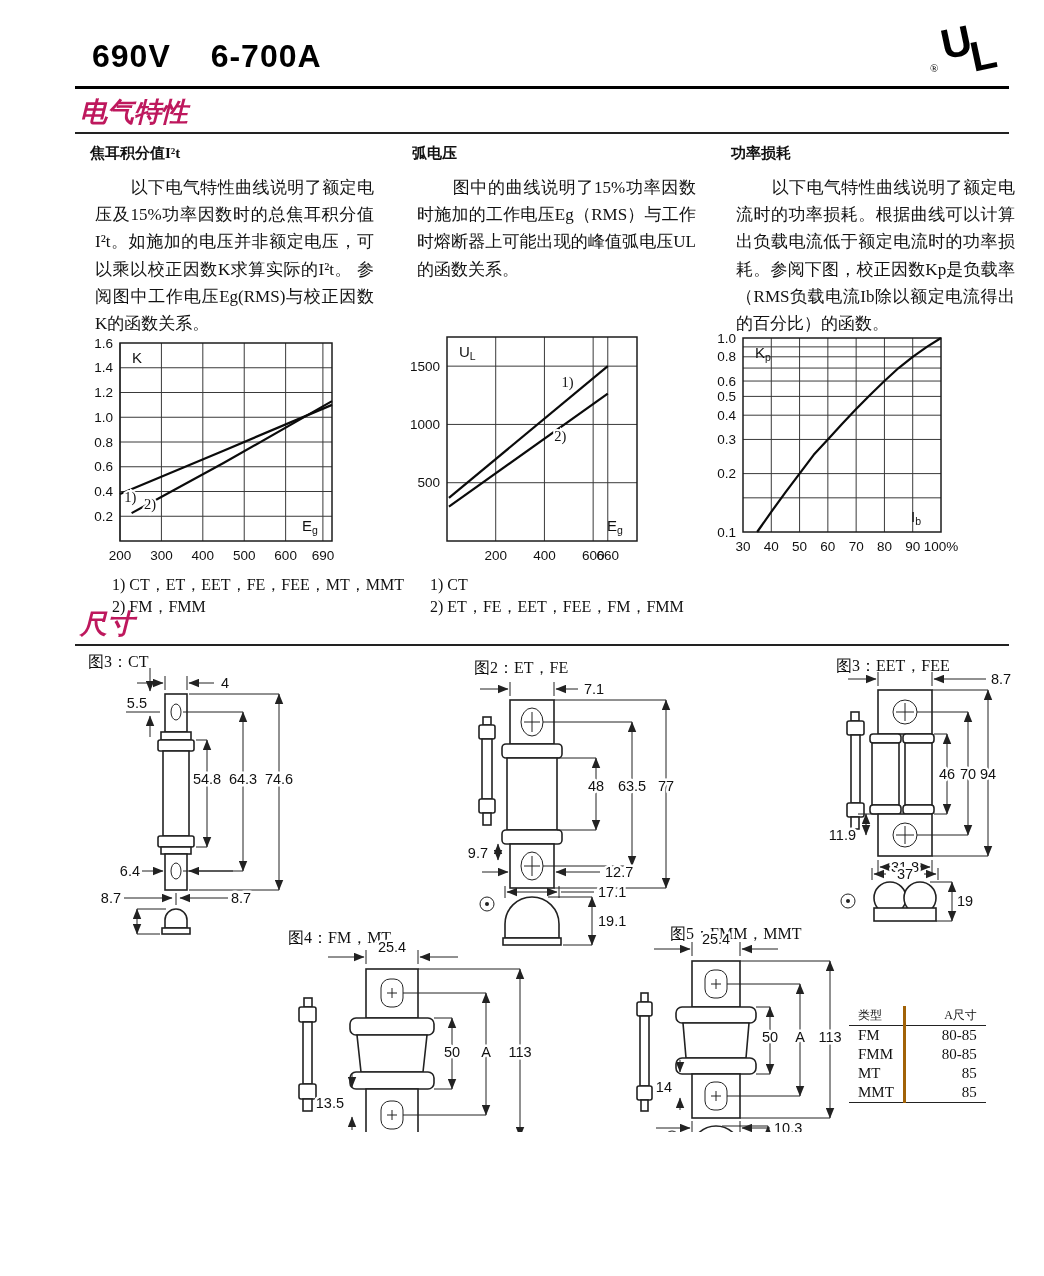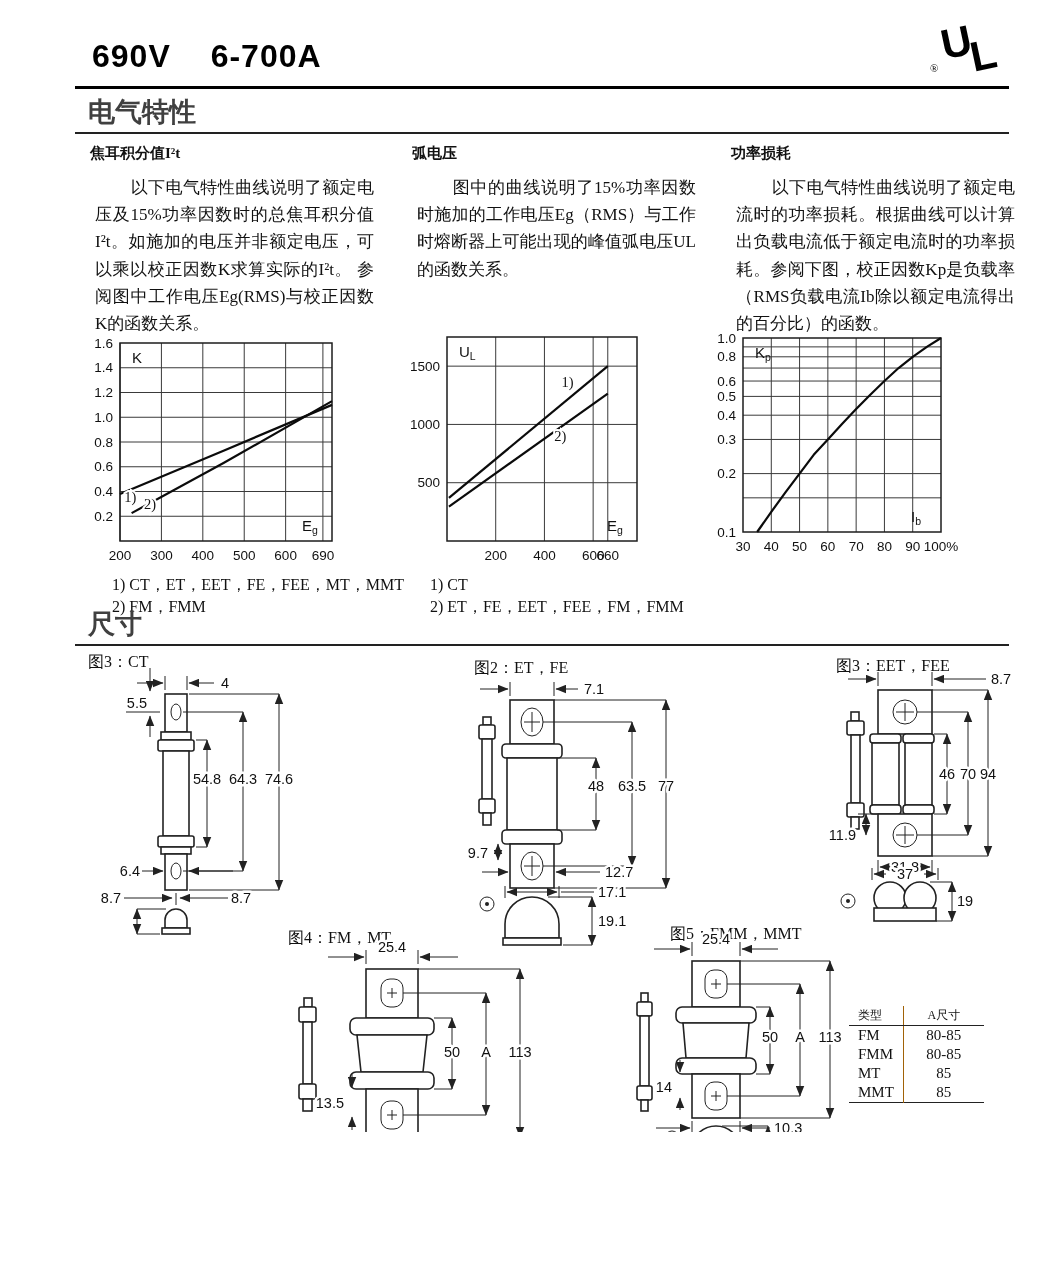--- a/index.html
+++ b/index.html
@@ -7,21 +7,21 @@
         font-family:"Liberation Serif",serif;color:#111;}
   .hdr-title{position:absolute;left:92px;top:38px;font-family:"Liberation Sans",sans-serif;
         font-weight:900;font-size:32px;letter-spacing:1px;word-spacing:30px;color:#000;}
   .ul-logo{position:absolute;left:940px;top:20px;width:80px;height:66px;transform:rotate(-12deg);}
   .ul-logo .u,.ul-logo .l{position:absolute;font-family:"Liberation Sans",sans-serif;font-weight:900;font-size:42px;color:#000;}
   .ul-logo .u{left:4px;top:-6px;}
   .ul-logo .l{left:30px;top:12px;}
   .ul-reg{position:absolute;left:930px;top:62px;font-size:11px;color:#000;}
   .rule-thick{position:absolute;left:75px;width:934px;height:3px;background:#000;}
   .rule-thin{position:absolute;left:75px;width:934px;height:1.5px;background:#222;}
-  .sec-title{position:absolute;left:88px;font-weight:bold;font-size:27px;color:#404040;}
+  .sec-title{position:absolute;left:80px;font-weight:bold;font-size:27px;color:#be185d;font-style:italic;}
   .col{position:absolute;top:141px;width:289px;font-size:17px;line-height:1.6;text-align:justify;}
   .col h3{font-size:15px;margin:0 0 9px 0;}
   .col p{margin:5px;text-indent:2.1em;}
   .legend{position:absolute;font-size:16px;line-height:1.4;}
   .figcap{position:absolute;font-size:16px;}
   .chart{position:absolute;}
   .chart .grid{stroke:#3a3a3a;stroke-width:1;}
   .chart .frame{fill:none;stroke:#1d1d1d;stroke-width:1.5;}
   .chart .curve{fill:none;stroke:#0b0b0b;stroke-width:2.2;stroke-linejoin:round;}
   .chart .tick{font:13.5px "Liberation Sans",sans-serif;fill:#111;}
@@ -30,21 +30,21 @@
   #figures-svg{position:absolute;left:0;top:0;}
   .outline{fill:#fff;stroke:#222;stroke-width:1.6;}
   .thin{stroke:#222;stroke-width:1;fill:none;}
   .dim{stroke:#222;stroke-width:1;fill:none;}
   .dimtext{font:14.5px "Liberation Sans",sans-serif;fill:#111;paint-order:stroke;stroke:#fff;stroke-width:5px;stroke-linejoin:round;}
   .size-table{position:absolute;left:849px;top:1006px;border-collapse:collapse;
         font-family:"Liberation Sans",sans-serif;font-size:15px;border-bottom:1.5px solid #222;}
   .size-table th{font-family:"Liberation Serif",serif;font-weight:normal;font-size:12px;
         border-bottom:1.5px solid #222;padding:1px 9px;text-align:left;}
   .size-table td{padding:1px 9px;font-family:Liberation Serif, serif;}
-  .size-table th+th,.size-table td+td{border-left:1px solid #a16207;text-align:center;min-width:62px;}
+  .size-table th+th,.size-table td+td{border-left:3px solid #a16207;text-align:right;min-width:62px;}
   .unit-notes{position:absolute;left:847px;top:1158px;font-size:15.5px;line-height:1.75;
         font-family:"Liberation Sans",sans-serif;}
   .footer-bar{position:absolute;left:75px;top:1266px;width:969px;height:10px;background:#1f1f1f;}
 </style>
 </head>
 <body>
 
 <div class="page">
 
   <div class="hdr-title">690V 6-700A</div>

